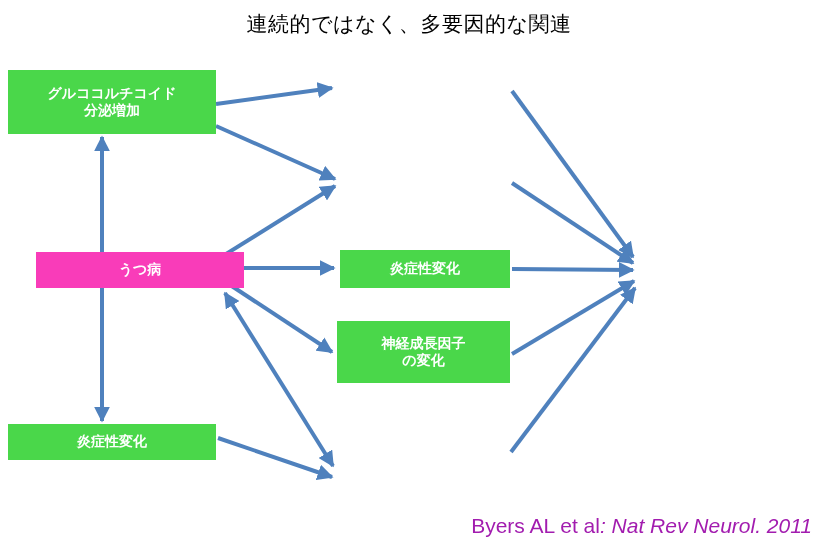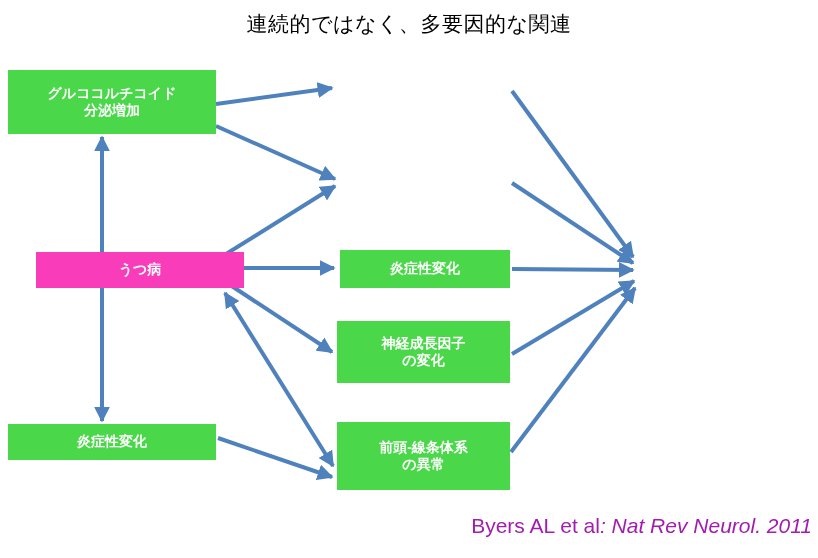--- a/index.html
+++ b/index.html
@@ -61,21 +61,19 @@
 
   <div class="node green" style="left:8px;  top:424px; width:208px; height:36px;">炎症性変化</div>
 
 
 
   <div class="node green" style="left:337px;top:321px; width:173px; height:62px;">神経成長因子
 の変化</div>
 
   <div class="node green" style="left:340px;top:250px; width:170px; height:38px;">炎症性変化</div>
 
-  <div class="node green" style="left:337px;top:422px; width:173px; height:68px;">前頭-線条体系
-の異常</div>
 
 
   <div id="citation">
     <span>Byers AL et al</span><span class="it">: Nat Rev Neurol. 2011</span>
   </div>
 
 </div>
 
 </body></html>

